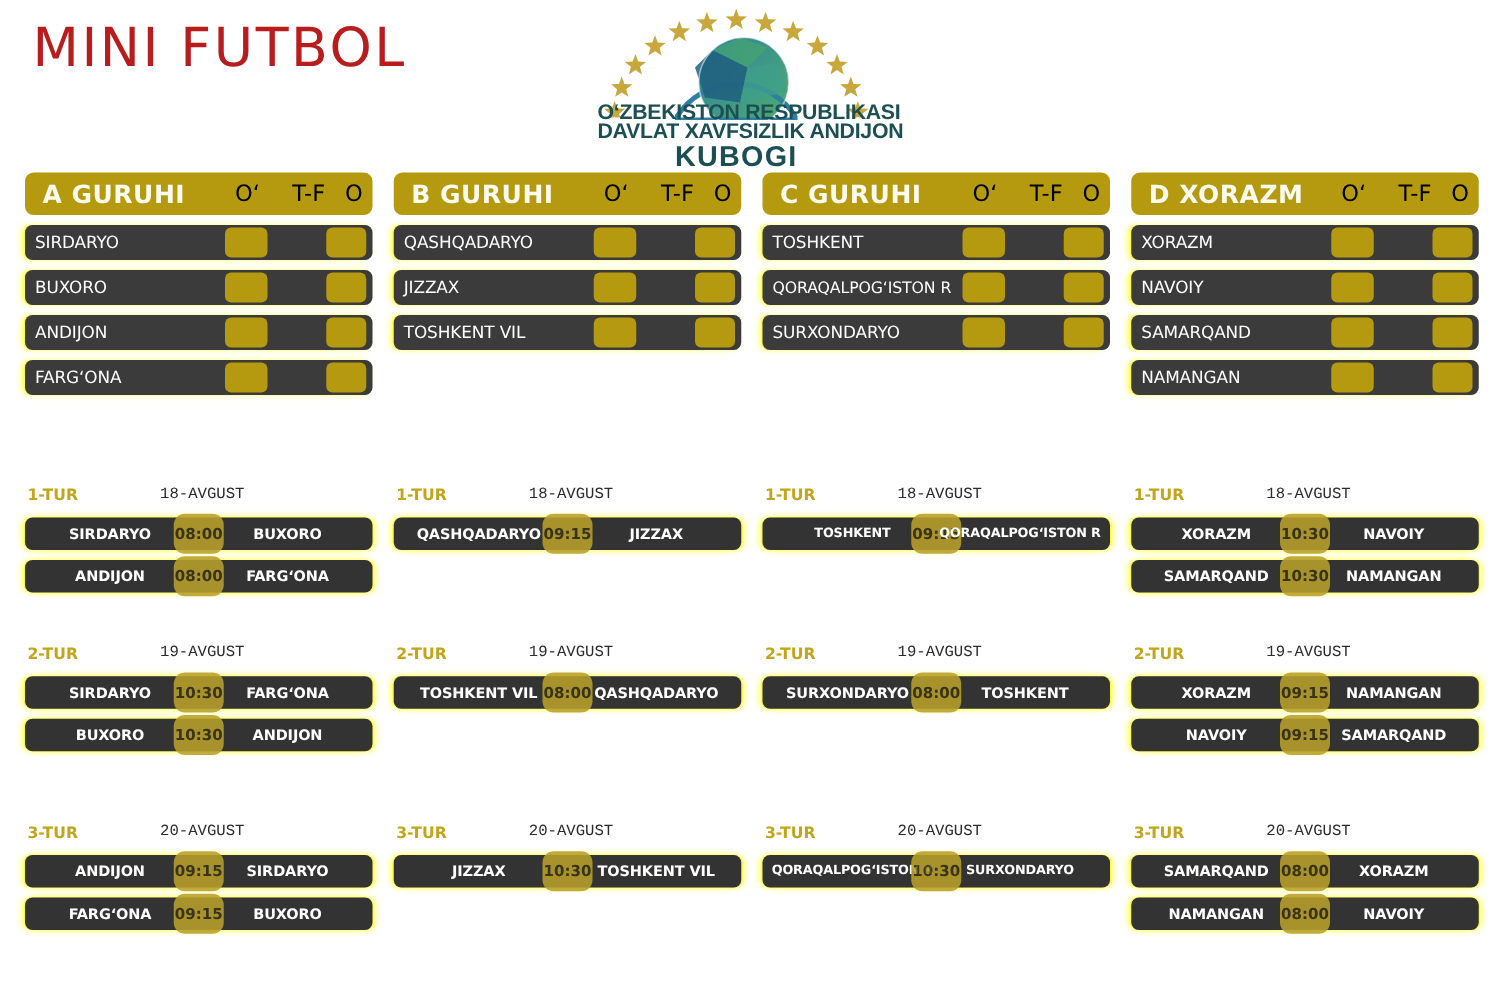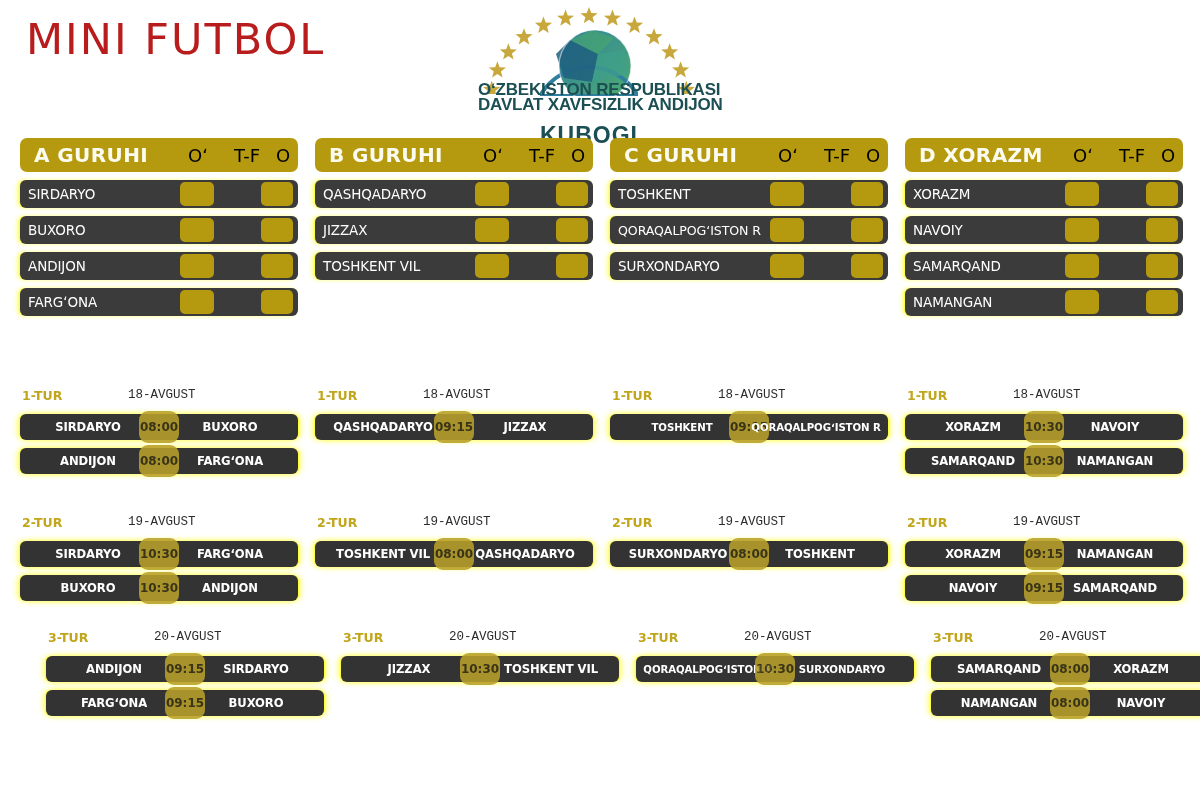--- a/index.html
+++ b/index.html
@@ -25,21 +25,21 @@
   .logo-ball { position: absolute; left: 62px; top: 22px; width: 98px; height: 70px; }
   .logo-text { position: absolute; left: 0; top: 78px; width: 222px; text-align: center; }
   .logo-l1, .logo-l2 {
     font-family: "Liberation Sans", sans-serif;
     font-weight: bold; color: #1c4f54; font-size: 17px;
     letter-spacing: -0.2px; line-height: 15px; white-space: nowrap;
   }
   .logo-l3 {
     font-family: "Liberation Sans", sans-serif;
     font-weight: bold; color: #1c4f54; font-size: 23px;
-    letter-spacing: 1px; line-height: 24px; margin-top: 11px;
+    letter-spacing: 1px; line-height: 24px; margin-top: 1px;
   }
 
   
   .groups { position: absolute; left: 0; top: 138px; width: 1200px; }
   .group-col { position: absolute; width: 278px; }
   .group-col.g0 { left: 20px; }
   .group-col.g1 { left: 315px; }
   .group-col.g2 { left: 610px; }
   .group-col.g3 { left: 905px; }
 
@@ -82,21 +82,21 @@
 
   
   .rounds { position: absolute; left: 0; top: 388px; width: 1200px; }
   .round-block { position: absolute; width: 278px; }
   .round-block.c0 { left: 20px; }
   .round-block.c1 { left: 315px; }
   .round-block.c2 { left: 610px; }
   .round-block.c3 { left: 905px; }
   .round-block.r0 { top: 0px; }
   .round-block.r1 { top: 127px; }
-  .round-block.r2 { top: 242px; margin-left: 26px; }
+  .round-block.r2 { top: 270px; }
 
   .round-head { position: relative; height: 18px; }
   .round-head .tur {
     position: absolute; left: 2px; top: 0;
     color: #c1a51b; font-size: 12.5px; font-weight: bold;
     font-family: "DejaVu Sans", sans-serif; letter-spacing: 0px;
   }
   .round-head .date {
     position: absolute; left: 108px; top: 0;
     color: #2b2b2b; font-size: 12.5px; font-weight: 500;

